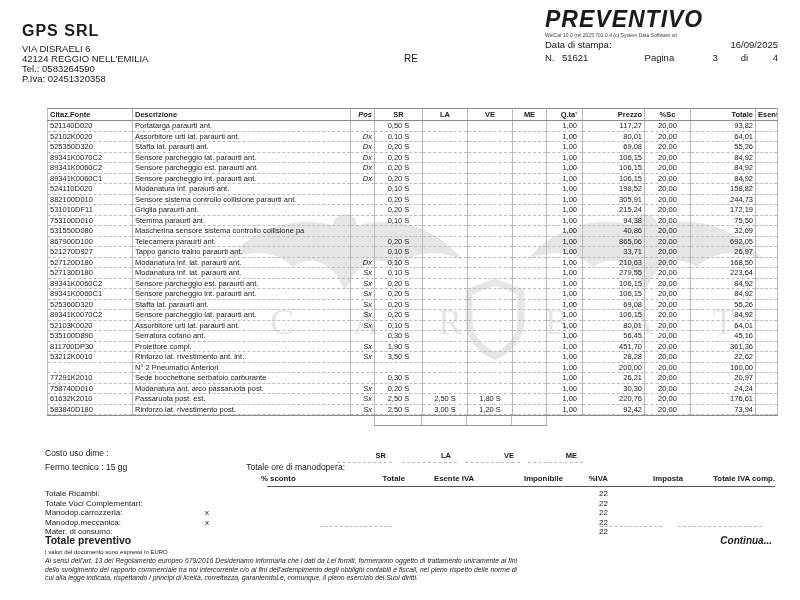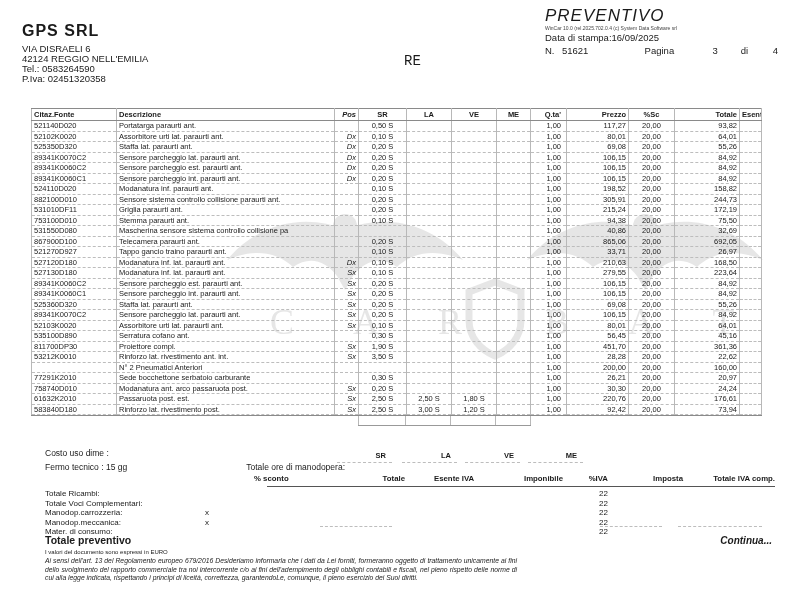--- a/index.html
+++ b/index.html
@@ -6,41 +6,41 @@
   html,body { background:#e8e8e8; }
   .page {
     position:relative; width:800px; height:600px; background:#ffffff;
     font-family:"Liberation Sans", sans-serif; color:#1a1a1a; overflow:hidden;
   }
   
   .company { position:absolute; left:22px; top:22px; }
   .company-name { font-size:16px; font-weight:bold; letter-spacing:1px; }
   .company-line { font-size:9.5px; line-height:9px; margin-top:1px; }
   .company-line.first { margin-top:4px; }
-  .province { position:absolute; left:404px; top:53px; font-size:14px;font-family:Liberation Mono, monospace; }
+  .province { position:absolute; left:404px; top:53px; font-size:10px; }
   .client { position:absolute; left:461px; top:40px; font-size:9px; line-height:9px; }
   .client .lbl-italic { font-style:italic; }
   .client .client-name { font-weight:bold; font-size:10px; margin-top:3px; }
   .client .gap { height:10px; }
   .docblock { position:absolute; left:545px; top:6px; width:233px; }
-  .doc-title { font-size:17px; font-weight:normal; font-style:italic; letter-spacing:1px; text-align:left; }
+  .doc-title { font-size:23px; font-weight:bold; font-style:italic; letter-spacing:1px; text-align:left; }
   .doc-soft { font-size:5px; color:#444; line-height:5px; white-space:nowrap; overflow:hidden; }
-  .doc-line1 { font-size:9.5px; margin-top:1px; display:flex; justify-content:flex-start; }
+  .doc-line1 { font-size:9.5px; margin-top:1px; display:flex; justify-content:space-between; }
   .doc-line2 { font-size:9.5px; margin-top:2px; display:flex; }
   .doc-line2 span { display:inline-block; }
   .dl-n { width:18px; }
   .dl-num { width:58px; }
   .dl-pag { width:72px;margin-left:28px; }
   .dl-p { width:30px; }
   .dl-di { width:34px; }
   .dl-tot { text-align:right; flex:1; }
   
   .watermark { position:absolute; left:215px; top:212px; width:560px; height:150px; z-index:0; opacity:.55; pointer-events:none; }
   
-  .tablewrap { position:absolute; left:31px; top:108px; width:730px; z-index:1; }
+  .tablewrap { position:absolute; left:47px; top:108px; width:730px; z-index:1; }
   table.parts { width:730px; border-collapse:collapse; table-layout:fixed; background:transparent; }
   table.parts th, table.parts td {
     border-right:1px solid #b8b8b8; border-left:1px solid #b8b8b8;
     font-size:7.5px; line-height:9.5px; padding:0 2px; vertical-align:top;
     white-space:nowrap; overflow:hidden; background:transparent;
   }
   table.parts thead th { border-top:1px solid #8a8a8a; border-bottom:1px solid #8a8a8a; font-weight:bold; height:11px; line-height:11px; }
   table.parts tbody td { border-bottom:1px dashed #bdbdbd; }
   table.parts tbody tr:last-child td { border-bottom:1px solid #8a8a8a; }
   .c0 { width:85px; text-align:left; font-size:6.5px; }
@@ -63,21 +63,21 @@
   .hourboxes .hb:first-child { border-left:1px solid #b8b8b8; }
   .hb1{width:48px;} .hb2{width:45px;} .hb3{width:45px;} .hb4{width:35px;}
   
   .costo { position:absolute; left:45px; top:448px; font-size:8.5px; }
   .fermo { position:absolute; left:45px; top:462px; font-size:8.5px; }
   .ore-label { position:absolute; left:180px; top:462px; width:165px; text-align:right; font-size:8.5px; }
   .lab-group { position:absolute; top:451px; width:55px; height:12px; border-bottom:1px dashed #bdbdbd; font-size:7.5px; font-weight:bold; text-align:right; padding-right:6px; }
   .lab-sr{left:337px;} .lab-la{left:402px;} .lab-ve{left:465px;} .lab-me{left:528px;}
   .tot-head { position:absolute; left:45px; top:474px; width:730px; height:11px; font-size:7.8px; font-weight:bold; }
   .tot-head span { position:absolute; top:0; }
-  .th-sconto{left:209px;} .th-totale{left:315px;width:45px;text-align:right;}
+  .th-sconto{left:216px;} .th-totale{left:315px;width:45px;text-align:right;}
   .th-esente{left:389px;} .th-impon{left:479px;}
   .th-iva{left:530px;width:33px;text-align:right;} .th-imposta{left:595px;width:43px;text-align:right;}
   .th-ivacomp{left:645px;width:85px;text-align:right;}
   .tot-underline { position:absolute; left:267px; top:486px; width:508px; border-bottom:1px solid #555; }
   .tot-rows { position:absolute; left:45px; top:489px; width:730px; }
   .tot-row { position:relative; height:9.6px; font-size:8px; }
   .tot-label { position:absolute; left:0; top:0; }
   .tot-x { position:absolute; left:160px; top:0; }
   .tot-iva { position:absolute; left:540px; width:23px; top:0; text-align:right; }
   .dash-seg { position:absolute; border-bottom:1px dashed #bdbdbd; height:1px; }

